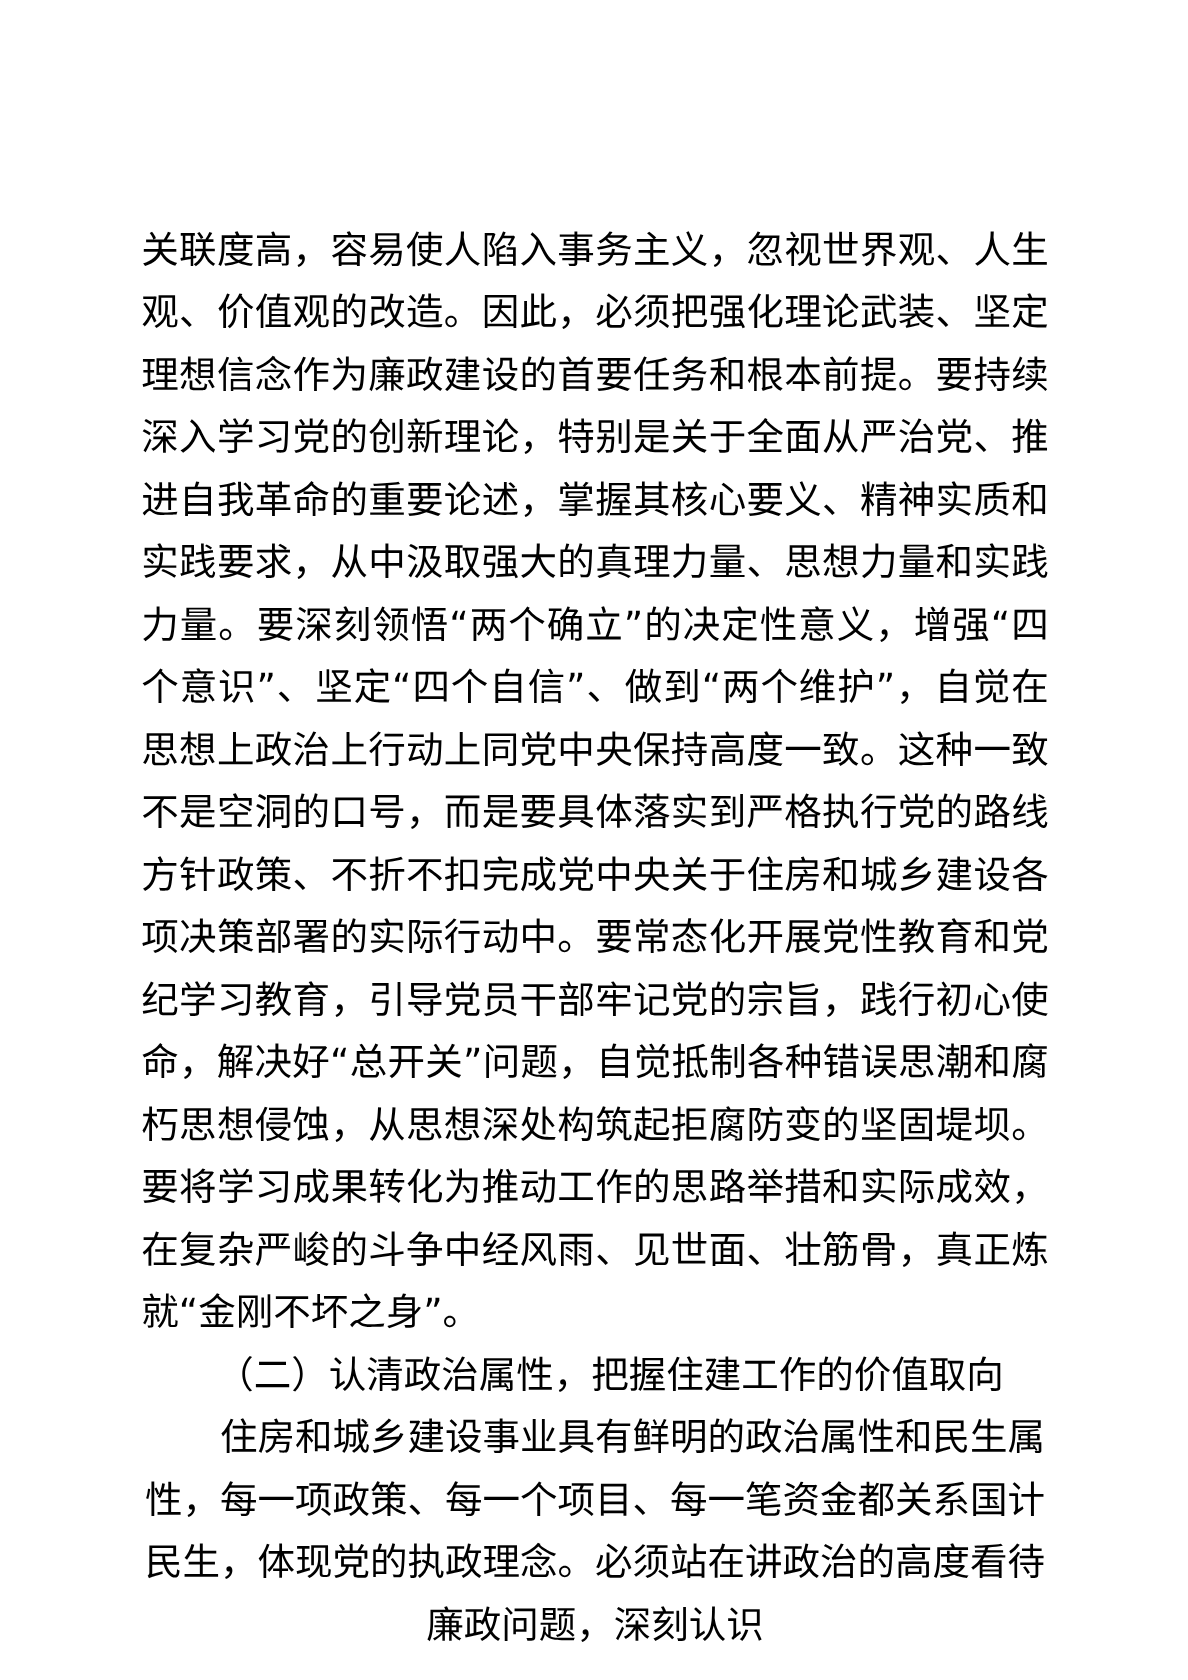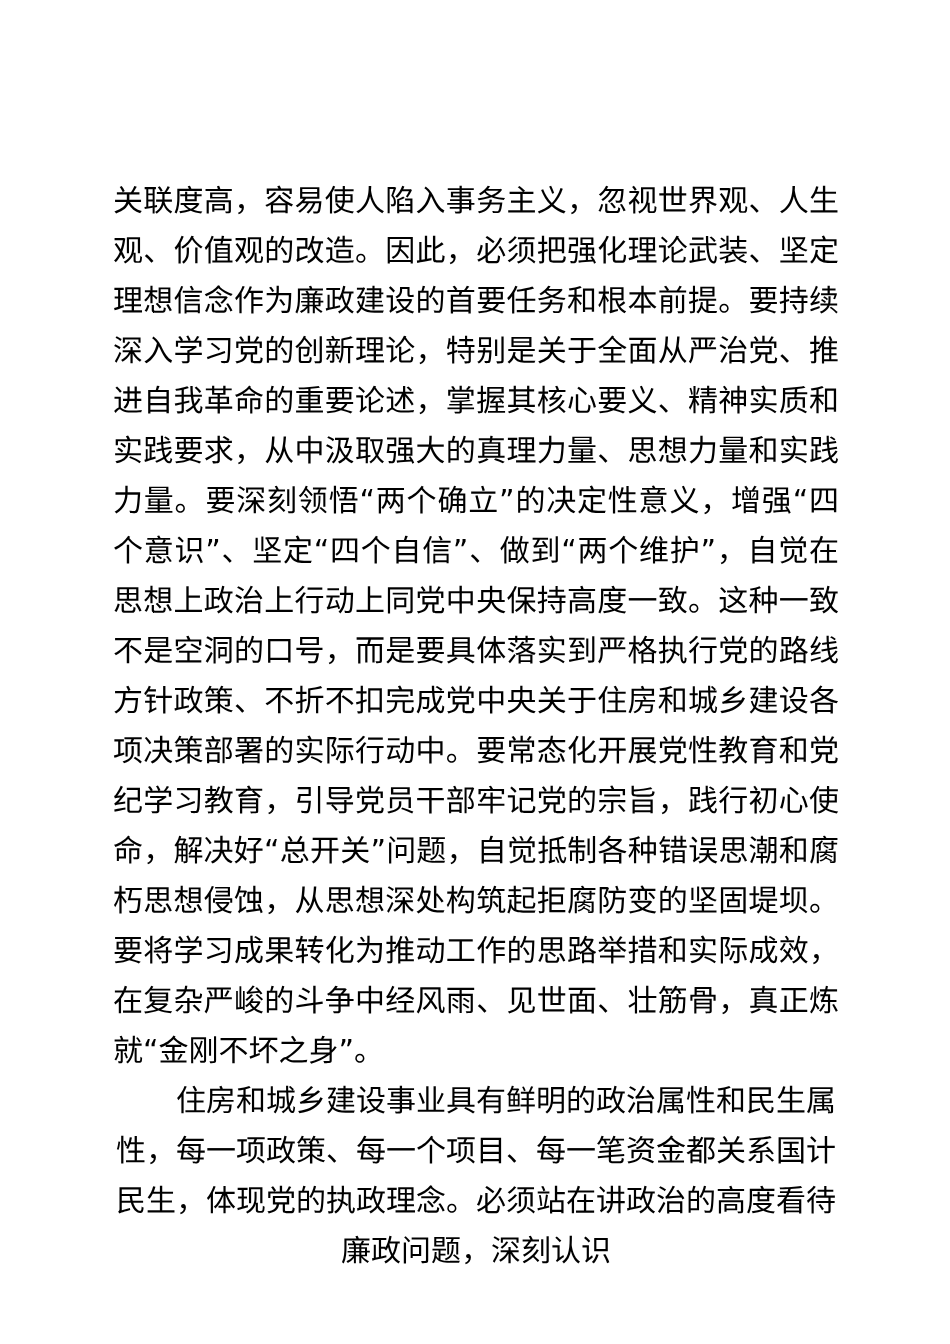--- a/index.html
+++ b/index.html
@@ -54,17 +54,18 @@
   }
 </style>
 </head>
 <body>
 
 <div class="page">
   <div class="content body-block">
 
     <p class="para">关联度高，容易使人陷入事务主义，忽视世界观、人生观、价值观的改造。因此，必须把强化理论武装、坚定理想信念作为廉政建设的首要任务和根本前提。要持续深入学习党的创新理论，特别是关于全面从严治党、推进自我革命的重要论述，掌握其核心要义、精神实质和实践要求，从中汲取强大的真理力量、思想力量和实践力量。要深刻领悟“两个确立”的决定性意义，增强“四个意识”、坚定“四个自信”、做到“两个维护”，自觉在思想上政治上行动上同党中央保持高度一致。这种一致不是空洞的口号，而是要具体落实到严格执行党的路线方针政策、不折不扣完成党中央关于住房和城乡建设各项决策部署的实际行动中。要常态化开展党性教育和党纪学习教育，引导党员干部牢记党的宗旨，践行初心使命，解决好“总开关”问题，自觉抵制各种错误思潮和腐朽思想侵蚀，从思想深处构筑起拒腐防变的坚固堤坝。要将学习成果转化为推动工作的思路举措和实际成效，在复杂严峻的斗争中经风雨、见世面、壮筋骨，真正炼就“金刚不坏之身”。</p>
 
+    <p class="heading">（二）认清政治属性，把握住建工作的价值取向</p>
 
     <p class="para indent">住房和城乡建设事业具有鲜明的政治属性和民生属性，每一项政策、每一个项目、每一笔资金都关系国计民生，体现党的执政理念。必须站在讲政治的高度看待廉政问题，深刻认识</p>
 
   </div>
 </div>
 
 </body></html>

